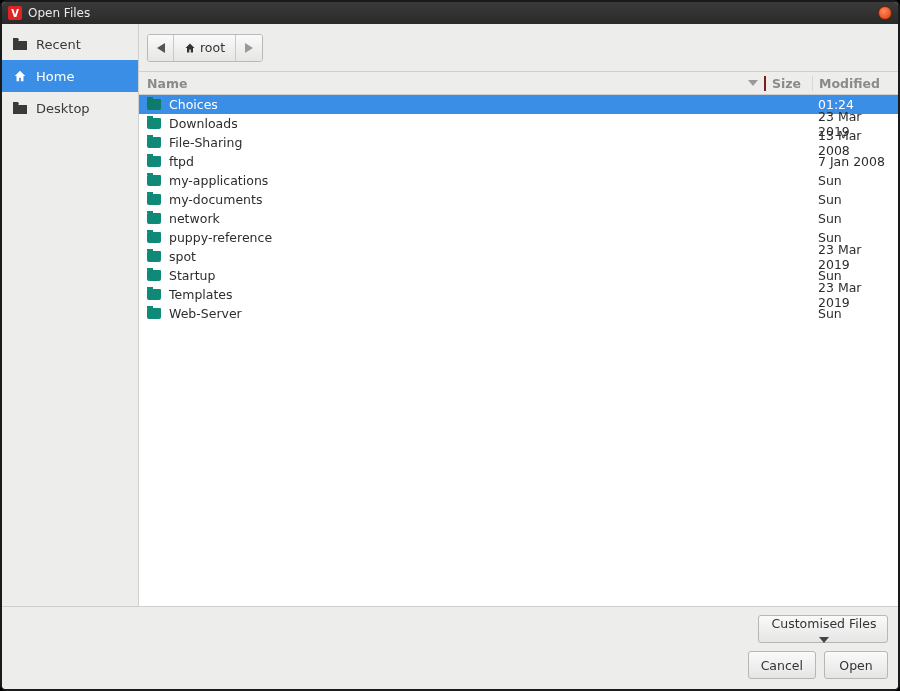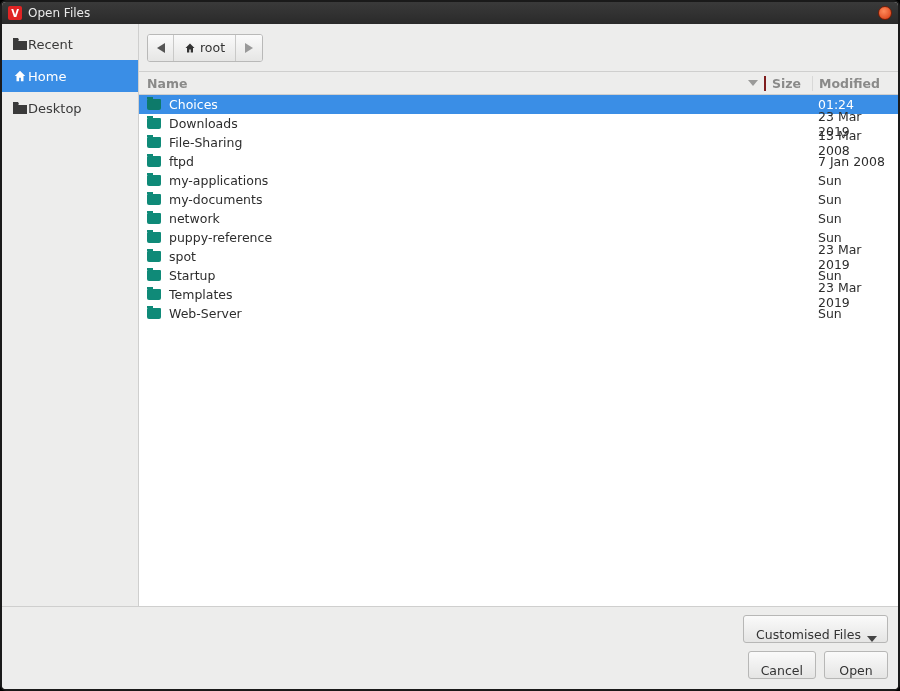--- a/index.html
+++ b/index.html
@@ -57,20 +57,21 @@
   
   .sidebar {
     width: 137px;
     background: #ededec;
     border-right: 1px solid #cfcfce;
     padding-top: 4px;
   }
   .sidebar-item {
     display: flex;
     align-items: center;
+    gap: 8px;
     height: 32px;
     padding: 0 10px;
     color: #3a3a3a;
     cursor: pointer;
   }
   .sidebar-item.active {
     background: #3a8ee6;
     color: #fff;
   }
   .sidebar-item .icon { width: 16px; display:flex; justify-content:center; }
@@ -189,24 +190,25 @@
     align-items: flex-end;
   }
   .footer-row { display:flex; gap:8px; }
   .btn {
     height: 28px;
     min-width: 64px;
     padding: 0 12px;
     border: 1px solid #b7b7b6;
     border-radius: 3px;
     background: linear-gradient(#fafafa,#e5e5e4);
-    display: inline-flex; align-items: flex-end; justify-content: center;
+    display: inline-flex; align-items: center; justify-content: center;
     font-size: 12.5px; color: #333;
     cursor: pointer;
     gap: 6px;
+    flex-direction: column;
   }
   .btn.wide { min-width: 130px; justify-content: space-between; padding: 0 10px 0 12px;}
   .tri-down {
     width: 0; height: 0;
     border-left: 5px solid transparent;
     border-right: 5px solid transparent;
     border-top: 6px solid #444;
   }
   svg { display:block; }
 </style>

